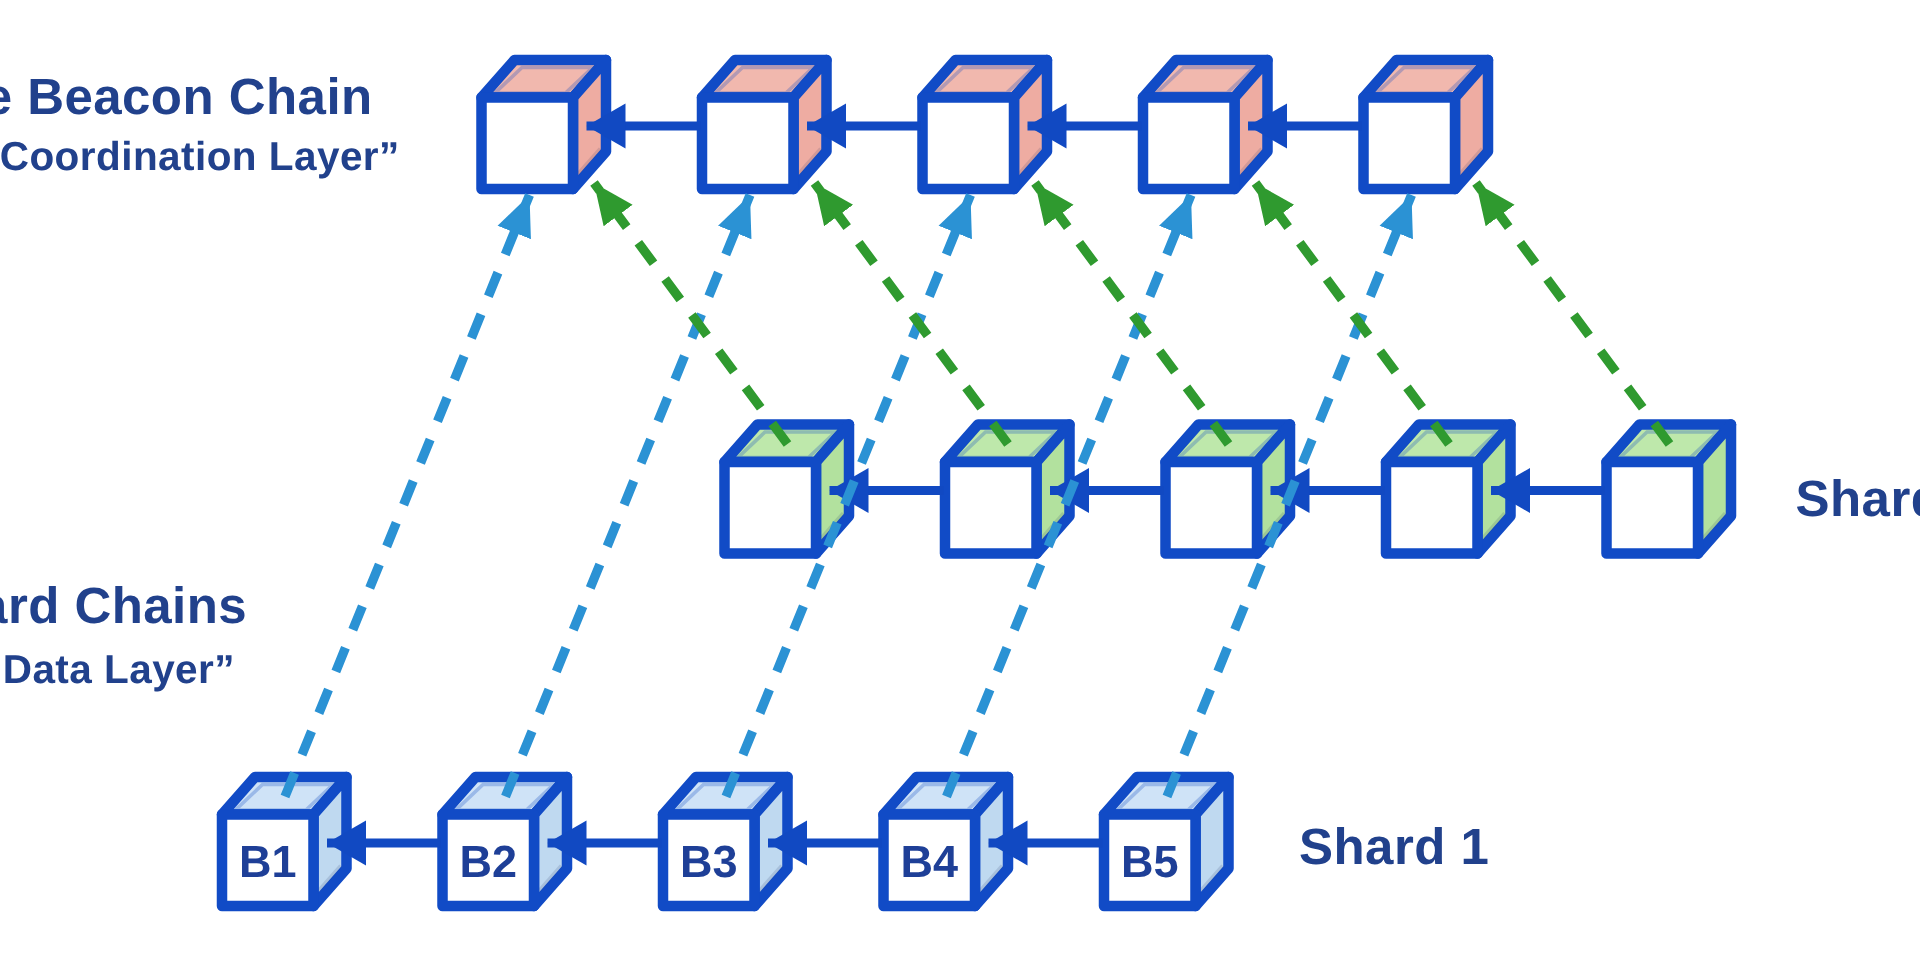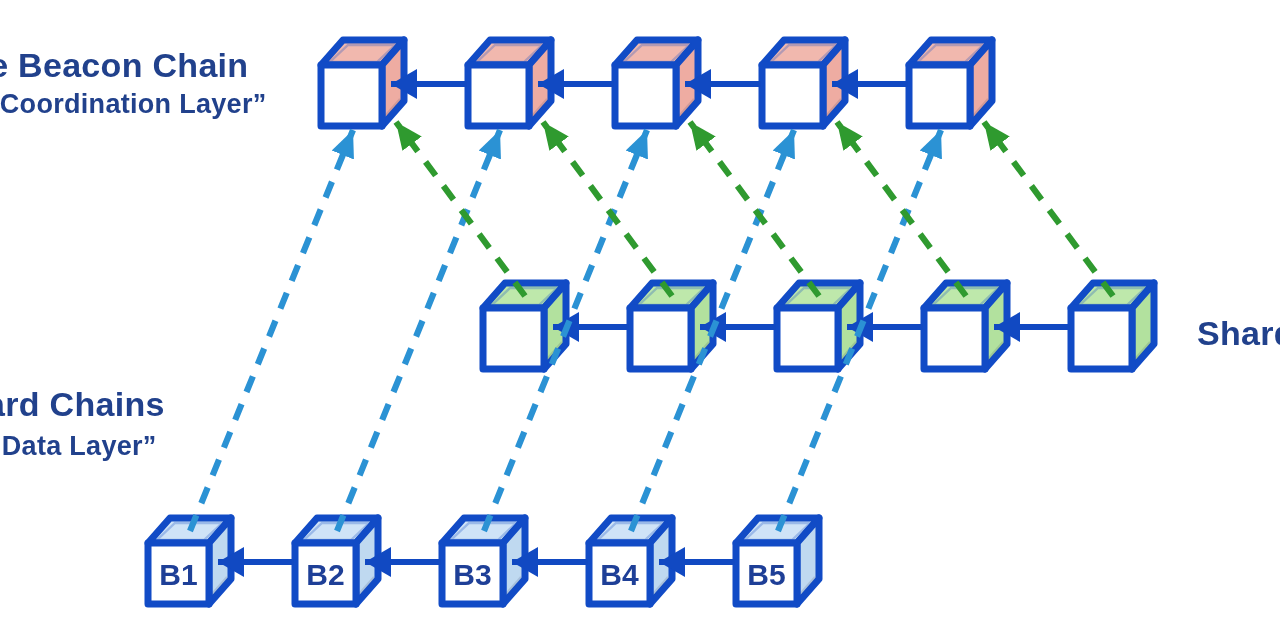--- a/index.html
+++ b/index.html
@@ -193,13 +193,14 @@
   <div class="lbl lbl-title beacon-title">The Beacon Chain</div>
 
   <div class="lbl lbl-sub beacon-subtitle">“Coordination Layer”</div>
 
   <div class="lbl lbl-title shardchains-title">Shard Chains</div>
 
   <div class="lbl lbl-sub shardchains-subtitle">“Data Layer”</div>
 
   <div class="lbl lbl-title shard2-label">Shard 2</div>
 
+  <div class="lbl lbl-title shard1-label">Shard 1</div>
 </div>
 
 </body></html>

